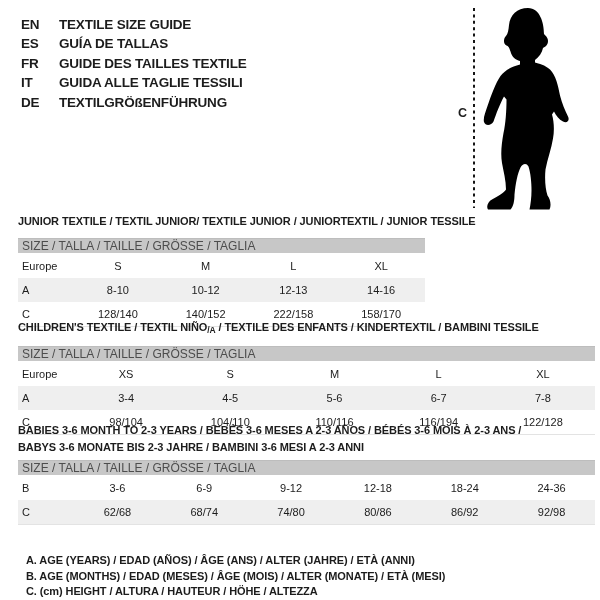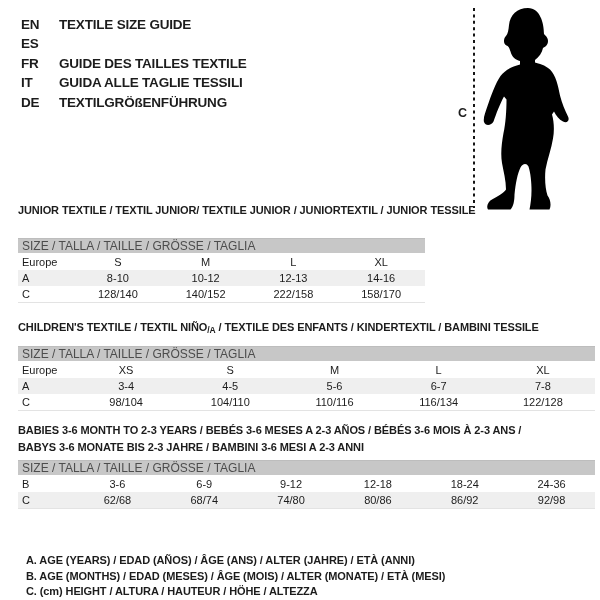--- a/index.html
+++ b/index.html
@@ -19,54 +19,55 @@
   .lang-code { width:38px; flex:0 0 38px; }
 
   
   .c-label { left:458px; top:106px; font-weight:bold; font-size:12.5px; }
   .dash-line { left:472px; top:8px; }
   .baby { left:481px; top:6px; }
 
   
   .sec-title { font-size:11px; font-weight:bold; letter-spacing:-0.1px; white-space:nowrap; }
   .title-sub { font-size:8.5px; vertical-align:-2px; }
-  #t1-title { left:18px; top:204px; }
+  #t1-title { left:18px; top:215px; }
   #t2-title { left:18px; top:321px; }
   #t3-title { left:18px; top:422px; line-height:16.5px; }
 
   
   table { border-collapse:collapse; table-layout:fixed; font-size:11px; }
   #table1 { left:18px; top:238px; width:407px; }
   #table2 { left:18px; top:346px; width:577px; }
   #table3 { left:18px; top:460px; width:577px; }
   col.label-col { width:56px; }
   th {
     background:#c7c7c7; color:#4d4d4d;
     font-weight:normal; font-size:12px; text-align:left;
     height:13px; line-height:13px; padding:1px 4px 0 4px;
     border-top:1px solid #bdbdbd; border-bottom:1px solid #ffffff;
   }
-  td { height:16px; line-height:16px; padding:0 4px; text-align:center; white-space:nowrap; }
+  td { height:24px; line-height:16px; padding:0 4px; text-align:center; white-space:nowrap; }
   td:first-child { text-align:left; }
   tbody tr:nth-child(even) td { background:#efefef; }
   tbody tr:last-child td { border-bottom:1px solid #e3e3e3; }
 
   
   .footnotes { left:26px; top:537px; font-size:11px; font-weight:bold; line-height:15.6px; letter-spacing:-0.1px;margin-top:16px; }
 </style>
 </head>
 <body>
 
 <div class="abs langs">
   <div class="lang-row">
     <span class="lang-code">EN</span>
     <span class="lang-label">TEXTILE SIZE GUIDE</span>
   </div>
   <div class="lang-row">
     <span class="lang-code">ES</span>
+    <span class="lang-label">GUÍA DE TALLAS</span>
   </div>
   <div class="lang-row">
     <span class="lang-code">FR</span>
     <span class="lang-label">GUIDE DES TAILLES TEXTILE</span>
   </div>
   <div class="lang-row">
     <span class="lang-code">IT</span>
     <span class="lang-label">GUIDA ALLE TAGLIE TESSILI</span>
   </div>
   <div class="lang-row">
@@ -191,21 +192,21 @@
       <td>4-5</td>
       <td>5-6</td>
       <td>6-7</td>
       <td>7-8</td>
     </tr>
     <tr>
       <td>C</td>
       <td>98/104</td>
       <td>104/110</td>
       <td>110/116</td>
-      <td>116/134</td>
+      <td>116/194</td>
       <td>122/128</td>
     </tr>
   </tbody>
 </table>
 
 <div id="t3-title" class="abs sec-title">
   <div>BABIES 3-6 MONTH TO 2-3 YEARS / BEBÉS 3-6 MESES A 2-3 AÑOS / BÉBÉS 3-6 MOIS À 2-3 ANS /</div>
   <div>BABYS 3-6 MONATE BIS 2-3 JAHRE / BAMBINI 3-6 MESI A 2-3 ANNI</div>
 </div>
 <table id="table3" class="abs">

